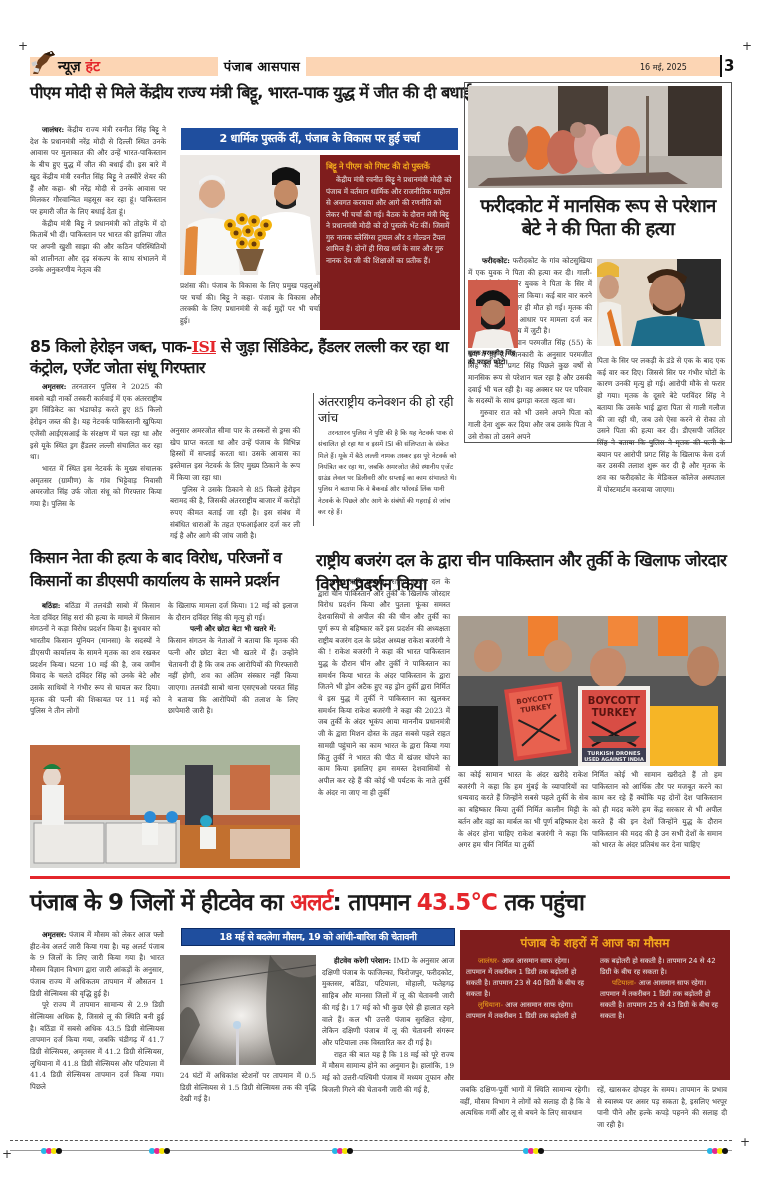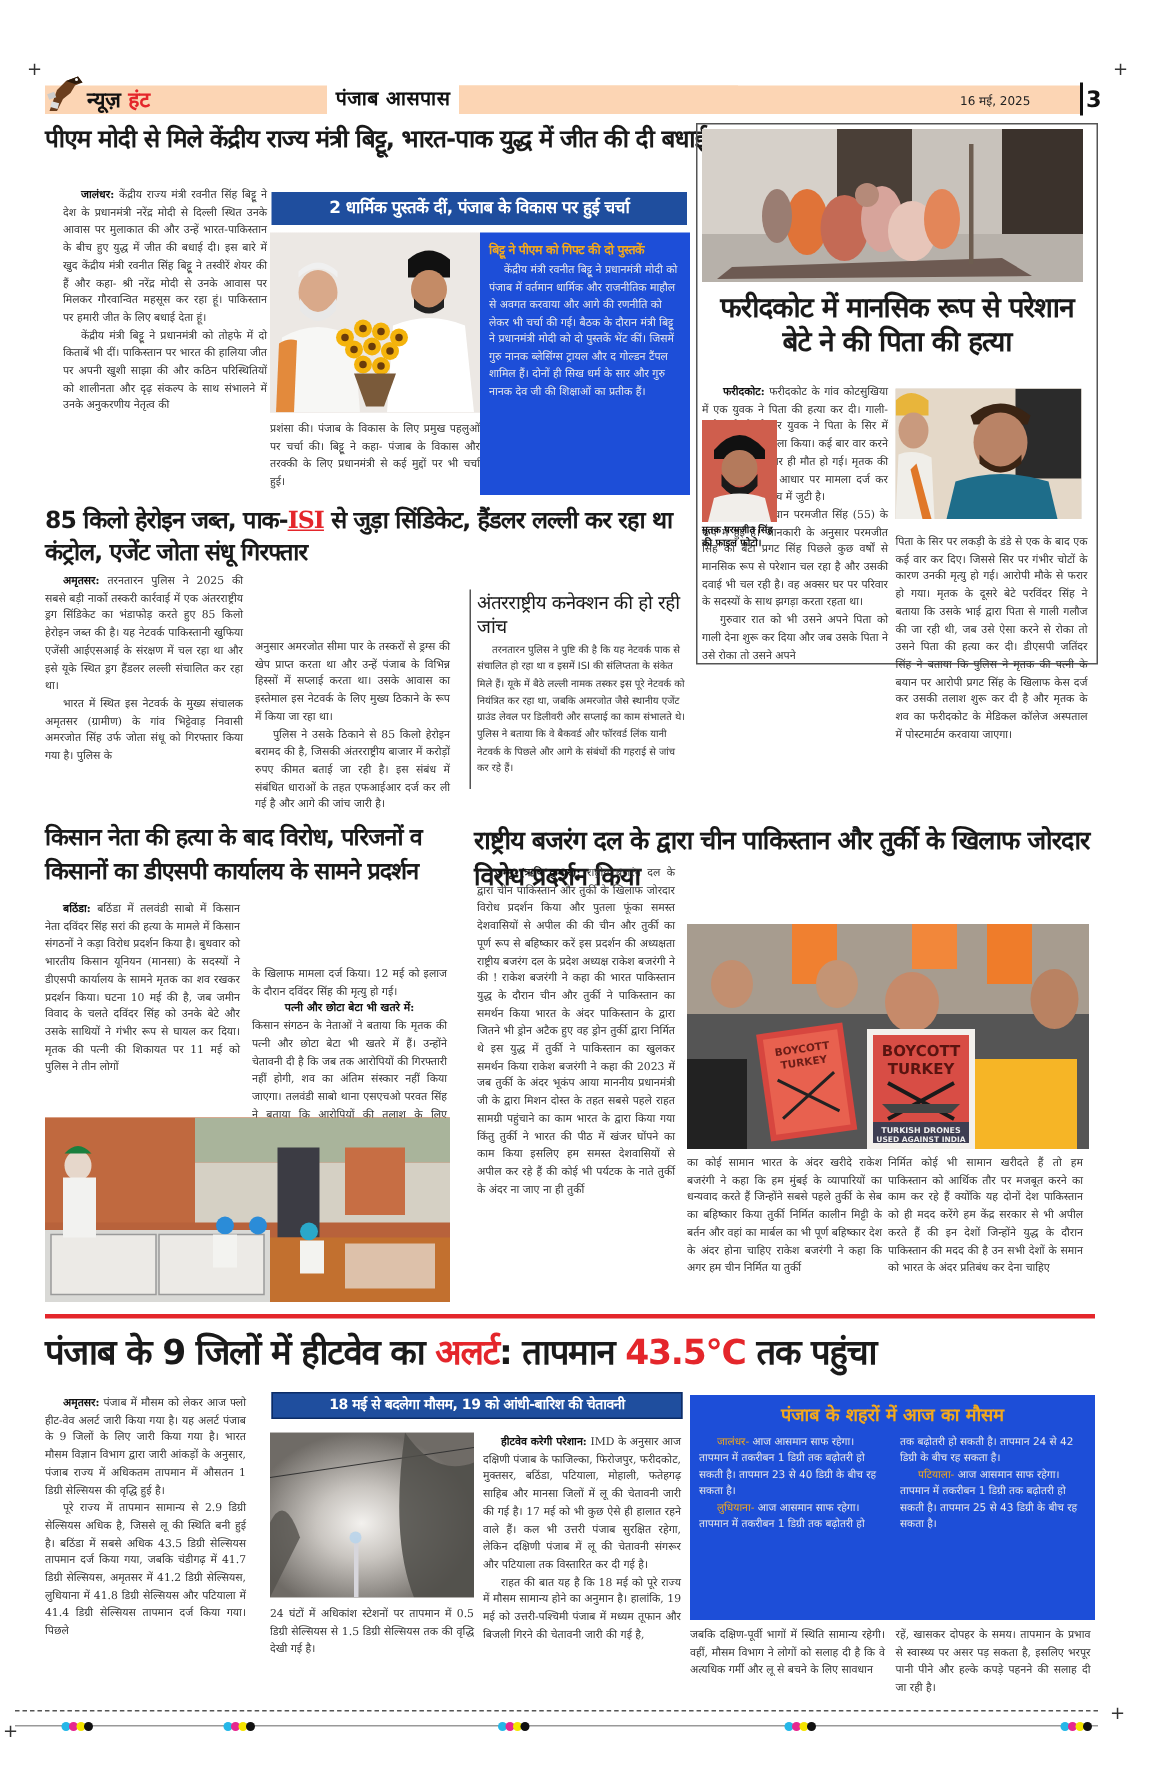--- a/index.html
+++ b/index.html
@@ -23,21 +23,21 @@
   .hl .isi { color: #e4262b; text-decoration: underline; font-family: "DejaVu Serif", serif; }
 
   
   .col { position: absolute; font-family: "DejaVu Serif", serif; font-size: 7.2px; line-height: 11.7px; color: #333; text-align: justify; }
   .col p { text-indent: 12px; }
   .col b { color: #111; }
 
   .bluebar { position: absolute; background: #1f4e9e; color: #fff; font-family: "DejaVu Sans", sans-serif; font-weight: bold; text-align: center; letter-spacing: -0.3px; }
   .bluebar.border { border: 1px solid #0c2c66; }
 
-  .darkbox { position: absolute; background: #1d4ed8; color: #eaeaea; font-family: "DejaVu Sans", sans-serif; }
+  .darkbox { position: absolute; background: #7f1d1d; color: #eaeaea; font-family: "DejaVu Sans", sans-serif; }
   .darkbox .ttl { color: #f2a81d; font-weight: bold; }
   .darkbox .city { color: #f2a81d; }
 
   .photo { position: absolute; overflow: hidden; }
   .vline { position: absolute; width: 1px; background: #555; }
   .redrule { position: absolute; height: 3px; background: #e4262b; }
   .framebox { position: absolute; border: 1px solid #555; }
 
   .caption { position: absolute; font-family: "DejaVu Serif", serif; font-size: 7px; line-height: 10px; color: #333; }
   .caption b { font-family: "DejaVu Sans", sans-serif; font-size: 6.5px; color: #111; }
@@ -65,21 +65,21 @@
 <div class="logo-text">
   <span>न्यूज़</span>
   <span class="red">हंट</span>
 </div>
 <div class="mast-center">पंजाब आसपास</div>
 <div class="date">16 मई, 2025</div>
 <div class="pagenum">3</div>
 
 <div class="hl" style="left:30px;top:84px;width:430px;font-size:16.2px;white-space:nowrap;">पीएम मोदी से मिले केंद्रीय राज्य मंत्री बिट्टू, भारत-पाक युद्ध में जीत की दी बधाई</div>
 
-<div class="col" style="left:30px;top:124px;width:136px;margin-left:12px;">
+<div class="col" style="left:30px;top:124px;width:136px;">
   <p><b>जालंधर:</b> <span>केंद्रीय राज्य मंत्री रवनीत सिंह बिट्टू ने देश के प्रधानमंत्री नरेंद्र मोदी से दिल्ली स्थित उनके आवास पर मुलाकात की और उन्हें भारत-पाकिस्तान के बीच हुए युद्ध में जीत की बधाई दी। इस बारे में खुद केंद्रीय मंत्री रवनीत सिंह बिट्टू ने तस्वीरें शेयर की हैं और कहा- श्री नरेंद्र मोदी से उनके आवास पर मिलकर गौरवान्वित महसूस कर रहा हूं। पाकिस्तान पर हमारी जीत के लिए बधाई देता हूं।</span></p>
   <p><span>केंद्रीय मंत्री बिट्टू ने प्रधानमंत्री को तोहफे में दो किताबें भी दीं। पाकिस्तान पर भारत की हालिया जीत पर अपनी खुशी साझा की और कठिन परिस्थितियों को शालीनता और दृढ़ संकल्प के साथ संभालने में उनके अनुकरणीय नेतृत्व की</span></p>
 </div>
 
 <div class="bluebar" style="left:181px;top:128px;width:277px;height:22px;font-size:11.2px;line-height:22px;">2 धार्मिक पुस्तकें दीं, पंजाब के विकास पर हुई चर्चा</div>
 
 <div class="photo" style="left:180px;top:155px;width:140px;height:120px;background:linear-gradient(180deg,#eeeae6 0%,#e2dcd7 100%);">
   <svg width="140" height="120" viewBox="0 0 140 120">
     <rect x="0" y="0" width="140" height="120" fill="#ece8e4"></rect>
 
@@ -200,21 +200,21 @@
 <div class="vline" style="left:313px;top:393px;height:133px;"></div>
 <div class="hl" style="left:318px;top:394px;width:140px;font-size:12.5px;line-height:16px;font-weight:normal;letter-spacing:-0.3px;">अंतरराष्ट्रीय कनेक्शन की हो रही जांच</div>
 <div style="position:absolute;left:318px;top:428px;width:140px;font-family:'DejaVu Sans',sans-serif;font-size:6.6px;line-height:11.3px;color:#333;text-indent:10px;">तरनतारन पुलिस ने पुष्टि की है कि यह नेटवर्क पाक से संचालित हो रहा था व इसमें ISI की संलिप्तता के संकेत मिले हैं। यूके में बैठे लल्ली नामक तस्कर इस पूरे नेटवर्क को नियंत्रित कर रहा था, जबकि अमरजोत जैसे स्थानीय एजेंट ग्राउंड लेवल पर डिलीवरी और सप्लाई का काम संभालते थे। पुलिस ने बताया कि वे बैकवर्ड और फॉरवर्ड लिंक यानी नेटवर्क के पिछले और आगे के संबंधों की गहराई से जांच कर रहे हैं।</div>
 
 <div class="hl" style="left:30px;top:547px;width:275px;font-size:15.5px;line-height:23px;">किसान नेता की हत्या के बाद विरोध, परिजनों व किसानों का डीएसपी कार्यालय के सामने प्रदर्शन</div>
 
 <div class="col" style="left:30px;top:600px;width:130px;">
   <p><b>बठिंडा:</b> <span>बठिंडा में तलवंडी साबो में किसान नेता दविंदर सिंह सरां की हत्या के मामले में किसान संगठनों ने कड़ा विरोध प्रदर्शन किया है। बुधवार को भारतीय किसान यूनियन (मानसा) के सदस्यों ने डीएसपी कार्यालय के सामने मृतक का शव रखकर प्रदर्शन किया। घटना 10 मई की है, जब जमीन विवाद के चलते दविंदर सिंह को उनके बेटे और उसके साथियों ने गंभीर रूप से घायल कर दिया। मृतक की पत्नी की शिकायत पर 11 मई को पुलिस ने तीन लोगों</span></p>
 </div>
 <div class="col" style="left:168px;top:600px;width:130px;">
-  <p style="text-indent:0;margin-top:43px;"><span>के खिलाफ मामला दर्ज किया। 12 मई को इलाज के दौरान दविंदर सिंह की मृत्यु हो गई।</span></p>
+  <p style="text-indent:0;"><span>के खिलाफ मामला दर्ज किया। 12 मई को इलाज के दौरान दविंदर सिंह की मृत्यु हो गई।</span></p>
   <p style="text-align:center;text-indent:0;"><b>पत्नी और छोटा बेटा भी खतरे में:</b></p>
   <p style="text-indent:0;"><span>किसान संगठन के नेताओं ने बताया कि मृतक की पत्नी और छोटा बेटा भी खतरे में हैं। उन्होंने चेतावनी दी है कि जब तक आरोपियों की गिरफ्तारी नहीं होगी, शव का अंतिम संस्कार नहीं किया जाएगा। तलवंडी साबो थाना एसएचओ परवत सिंह ने बताया कि आरोपियों की तलाश के लिए छापेमारी जारी है।</span></p>
 </div>
 
 <div class="photo" style="left:30px;top:745px;width:270px;height:123px;background:#c96b3f;">
   <svg width="270" height="123" viewBox="0 0 270 123">
     <rect width="270" height="123" fill="#b8623b"></rect>
     <rect x="0" y="0" width="100" height="70" fill="#c0693f"></rect>
     <rect x="100" y="0" width="170" height="30" fill="#a9b49b"></rect>
     <rect x="100" y="30" width="170" height="40" fill="#d5d0c4"></rect>

